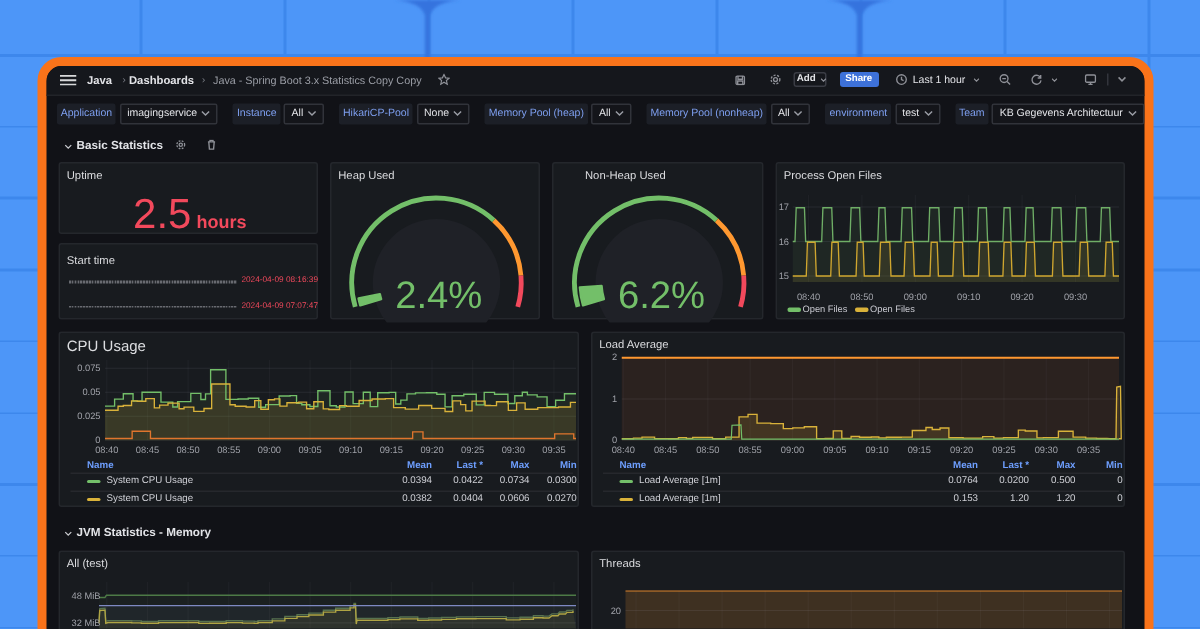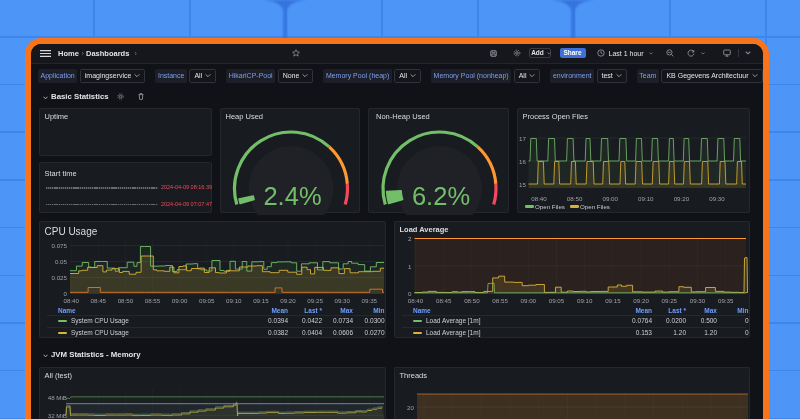--- a/index.html
+++ b/index.html
@@ -59,24 +59,25 @@
           <feGaussianBlur stdDeviation="1.0"></feGaussianBlur>
         </filter>
       </defs>
 </svg>
   </div>
 <div class="frame">
     <div class="nav" style="left:0;top:0;width:731.5px;height:20px"></div>
     <svg style="position:absolute;left:9px;top:5.5px" width="11" height="7" viewBox="0 0 11 7">
 <path d="M0 0.6 H11 M0 3.5 H11 M0 6.4 H11" stroke="#d8d9da" stroke-width="1.2"></path>
     </svg>
-    <div class="t bold" style="left:27px;top:4.5px;font-size:7.5px;color:#e3e4e8">Home</div>
+    <div class="t bold" style="left:27px;top:4.5px;font-size:7.5px;color:#e3e4e8">Java</div>
     <div class="t" style="left:50.5px;top:4.5px;font-size:7px;color:#777b83">›</div>
     <div class="t bold" style="left:55px;top:4.5px;font-size:7.5px;color:#e3e4e8">Dashboards</div>
     <div class="t" style="left:103.5px;top:4.5px;font-size:7px;color:#777b83">›</div>
+    <div class="t" style="left:111px;top:5px;font-size:7.2px;color:#9a9da5">Java - Spring Boot 3.x Statistics Copy Copy</div>
     <svg style="position:absolute;left:261px;top:4.5px" width="8" height="8" viewBox="0 0 10 10" fill="none" stroke="#8e9097" stroke-width="1">
 <path d="M5 0.8 L6.3 3.6 L9.3 3.9 L7 5.9 L7.7 8.9 L5 7.3 L2.3 8.9 L3 5.9 L0.7 3.9 L3.7 3.6 Z"></path>
     </svg>
     <svg style="position:absolute;left:459px;top:5.5px" width="7" height="7" viewBox="0 0 7 7" fill="none" stroke="#8e9097" stroke-width="0.9">
       <rect x="0.7" y="0.7" width="5.6" height="5.6" rx="0.8"></rect>
       <path d="M2 0.7 V2.8 H5 V0.7 M1.8 6.3 V4 H5.2 V6.3"></path>
     </svg>
     <svg style="position:absolute;left:481.5px;top:5px" width="8" height="8" viewBox="0 0 8 8" fill="none" stroke="#8e9097" stroke-width="0.9">
       <circle cx="4" cy="4" r="1.3"></circle>
       <circle cx="4" cy="4" r="2.9" stroke-dasharray="1.4 1"></circle>
@@ -148,39 +149,40 @@
     <div class="t bold" style="left:20px;top:48px;font-size:7.8px;color:#e3e4e8">Basic Statistics</div>
     <svg style="position:absolute;left:86px;top:49px" width="7" height="7" viewBox="0 0 7 7" fill="none" stroke="#8e9097" stroke-width="0.9">
       <circle cx="3.5" cy="3.5" r="1.1"></circle>
       <circle cx="3.5" cy="3.5" r="2.6" stroke-dasharray="1.2 0.9"></circle>
     </svg>
     <svg style="position:absolute;left:107px;top:49px" width="6" height="7" viewBox="0 0 6 7" fill="none" stroke="#8e9097" stroke-width="0.9">
       <path d="M0.6 1.6 H5.4 M2 1.6 V0.6 H4 V1.6 M1.2 1.6 L1.6 6.4 H4.4 L4.8 1.6"></path>
     </svg>
     <div class="panel" style="left:8px;top:64px;width:173px;height:48px"></div>
     <div class="t" style="left:13.5px;top:68px;font-size:7.5px;font-weight:500;color:#dcdde0">Uptime</div>
+    <div style="position:absolute;left:8px;top:82.5px;width:175px;text-align:center;font-family:'Liberation Sans',sans-serif;color:#f2495c"><span style="font-size:28px;font-weight:500">2.5</span><span style="font-size:12px;font-weight:700"> hours</span></div>
     <div class="panel" style="left:8px;top:118px;width:173px;height:51px"></div>
     <div class="t" style="left:13.5px;top:122px;font-size:7.5px;font-weight:500;color:#dcdde0"></div>
     <div class="t" style="left:13.5px;top:124.5px;font-size:7.5px;font-weight:500;color:#dcdde0">Start time</div>
     <div style="position:absolute;left:15px;top:143px;width:112px;height:1.7px;background:repeating-linear-gradient(90deg,#686a70 0 1.1px,rgba(104,106,112,0.35) 1.1px 1.9px)"></div>
     <div class="t" style="left:129px;top:140.4px;font-size:5.5px;color:#f2495c;width:52px;text-align:right">2024-04-09 08:16:39</div>
     <div style="position:absolute;left:15px;top:159.5px;width:112px;height:1.7px;background:repeating-linear-gradient(90deg,#686a70 0 1.1px,rgba(104,106,112,0.35) 1.1px 1.9px)"></div>
     <div class="t" style="left:129px;top:156.9px;font-size:5.5px;color:#f2495c;width:52px;text-align:right">2024-04-09 07:07:47</div>
     <div class="panel" style="left:189px;top:64px;width:140px;height:105px"></div>
     <div class="t" style="left:194.5px;top:68px;font-size:7.5px;font-weight:500;color:#dcdde0">Heap Used</div>
     <svg style="position:absolute;left:189px;top:64px" width="142" height="107" viewBox="0 0 142 107">
       <circle cx="71.0" cy="80.5" r="42.5" fill="#1f2127"></circle>
       <path d="M 16.83 96.55 A 56.5 56.5 0 0 1 109.24 38.91" stroke="#73bf69" stroke-width="3.2" fill="none"></path>
       <path d="M 109.24 38.91 A 56.5 56.5 0 0 1 127.30 75.77" stroke="#ff9830" stroke-width="3.2" fill="none"></path>
       <path d="M 127.30 75.77 A 56.5 56.5 0 0 1 125.17 96.55" stroke="#f2495c" stroke-width="3.2" fill="none"></path>
       <path d="M 20.18 95.55 A 53.0 53.0 0 0 1 19.04 90.96 L 33.26 88.10 A 38.5 38.5 0 0 0 34.09 91.43 Z" fill="#73bf69" stroke="#73bf69" stroke-width="1.6" stroke-linejoin="round"></path>
       <text x="72.5" y="97.0" text-anchor="middle" font-family="Liberation Sans" font-size="25.5" font-weight="500" fill="#73bf69">2.4%</text>
     </svg>
     <div class="panel" style="left:337px;top:64px;width:141px;height:105px"></div>
-    <div class="t" style="left:345px;top:68px;font-size:7.5px;font-weight:500;color:#dcdde0">Non-Heap Used</div>
+    <div class="t" style="left:359px;top:68px;font-size:7.5px;font-weight:500;color:#dcdde0">Non-Heap Used</div>
     <svg style="position:absolute;left:337px;top:64px" width="143" height="107" viewBox="0 0 143 107">
       <circle cx="71.5" cy="80.5" r="42.5" fill="#1f2127"></circle>
       <path d="M 17.33 96.55 A 56.5 56.5 0 0 1 109.74 38.91" stroke="#73bf69" stroke-width="3.2" fill="none"></path>
       <path d="M 109.74 38.91 A 56.5 56.5 0 0 1 127.80 75.77" stroke="#ff9830" stroke-width="3.2" fill="none"></path>
       <path d="M 127.80 75.77 A 56.5 56.5 0 0 1 125.67 96.55" stroke="#f2495c" stroke-width="3.2" fill="none"></path>
       <path d="M 20.68 95.55 A 53.0 53.0 0 0 1 18.59 83.55 L 33.06 82.71 A 38.5 38.5 0 0 0 34.59 91.43 Z" fill="#73bf69" stroke="#73bf69" stroke-width="1.6" stroke-linejoin="round"></path>
       <text x="73.0" y="97.0" text-anchor="middle" font-family="Liberation Sans" font-size="25.5" font-weight="500" fill="#73bf69">6.2%</text>
     </svg>
     <div class="panel" style="left:486px;top:64px;width:233px;height:105px"></div>
     <div class="t" style="left:491.5px;top:68px;font-size:7.5px;font-weight:400;color:#dcdde0">Process Open Files</div>
@@ -266,21 +268,21 @@
     <div class="tv" style="left:277px;top:273.0px;width:45px;text-align:right">0.0734</div>
     <div class="tv" style="left:308.5px;top:273.0px;width:45px;text-align:right">0.0300</div>
     <div style="position:absolute;left:16px;top:282.5px;width:335px;height:1px;background:rgba(204,204,220,0.08)"></div>
     <div class="dash" style="left:27px;top:287.5px;background:#d9b23a"></div>
     <div class="tv" style="left:40px;top:285.0px">System CPU Usage</div>
     <div class="tv" style="left:212px;top:285.0px;width:45px;text-align:right">0.0382</div>
     <div class="tv" style="left:246px;top:285.0px;width:45px;text-align:right">0.0404</div>
     <div class="tv" style="left:277px;top:285.0px;width:45px;text-align:right">0.0606</div>
     <div class="tv" style="left:308.5px;top:285.0px;width:45px;text-align:right">0.0270</div>
     <div class="panel" style="left:363px;top:177px;width:356px;height:117px"></div>
-    <div class="t" style="left:368.5px;top:181px;font-size:7.5px;font-weight:700;color:#dcdde0">Load Average</div>
+    <div class="t" style="left:368.5px;top:181px;font-size:7.5px;font-weight:400;color:#dcdde0">Load Average</div>
     <svg style="position:absolute;left:363px;top:177px" width="358" height="119" viewBox="394 221 358 119">
       <rect x="414.5" y="238.5" width="331.5" height="55" fill="rgba(255,115,40,0.085)"></rect>
       <line x1="414.5" y1="266.0" x2="746.0" y2="266.0" stroke="rgba(204,204,220,0.09)" stroke-width="0.8"></line>
       <line x1="414.5" y1="293.5" x2="746.0" y2="293.5" stroke="rgba(204,204,220,0.09)" stroke-width="0.8"></line>
       <line x1="415.5" y1="238.5" x2="415.5" y2="293.5" stroke="rgba(204,204,220,0.04)" stroke-width="0.8"></line>
       <line x1="443.7" y1="238.5" x2="443.7" y2="293.5" stroke="rgba(204,204,220,0.04)" stroke-width="0.8"></line>
       <line x1="471.9" y1="238.5" x2="471.9" y2="293.5" stroke="rgba(204,204,220,0.04)" stroke-width="0.8"></line>
       <line x1="500.1" y1="238.5" x2="500.1" y2="293.5" stroke="rgba(204,204,220,0.04)" stroke-width="0.8"></line>
       <line x1="528.3" y1="238.5" x2="528.3" y2="293.5" stroke="rgba(204,204,220,0.04)" stroke-width="0.8"></line>
       <line x1="556.5" y1="238.5" x2="556.5" y2="293.5" stroke="rgba(204,204,220,0.04)" stroke-width="0.8"></line>

